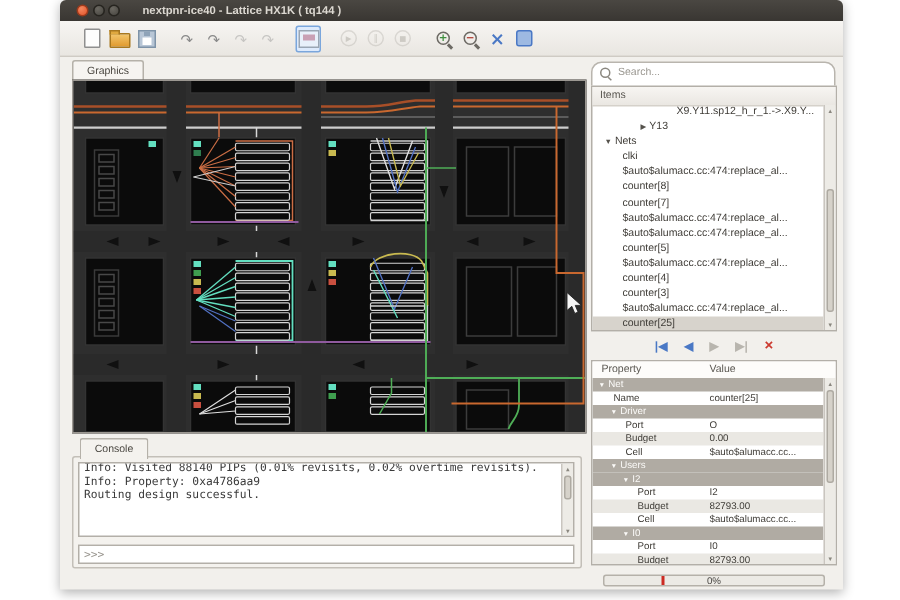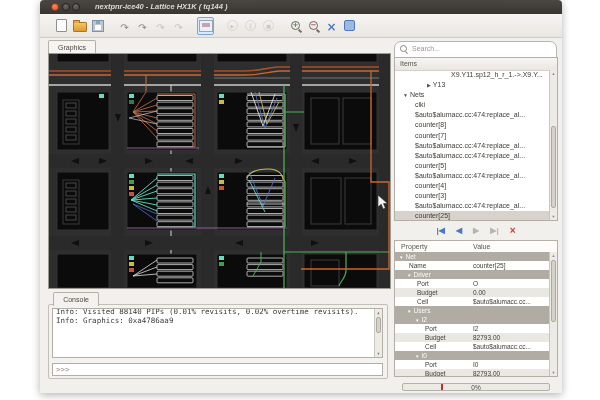--- a/index.html
+++ b/index.html
@@ -8,21 +8,21 @@
     border-radius:4px 4px 0 0;box-shadow:0 2px 8px rgba(0,0,0,.3);}
   
   .titlebar{position:absolute;left:0;top:0;right:0;height:14px;border-radius:4px 4px 0 0;
     background:linear-gradient(#4a4742,#393632);}
   .wbtn{position:absolute;top:3px;width:8px;height:8px;border-radius:50%;}
   .wbtn.close{left:11px;background:radial-gradient(circle at 35% 30%,#f4875f,#e2552b);border:1px solid #9c3a1c;box-sizing:border-box;}
   .wbtn.minimize{left:22px;}
   .wbtn.maximize{left:32px;}
   .wbtn.gray{background:radial-gradient(circle at 35% 30%,#6b6861,#46443f);border:1px solid #26241f;box-sizing:border-box;}
   .wtitle{position:absolute;left:55px;top:0;height:14px;line-height:14px;font-size:7.5px;
-    font-weight:bold;color:#dcd8d1;white-space:nowrap;font-style:italic;}
+    font-weight:bold;color:#dcd8d1;white-space:nowrap;}
   
   .toolbar{position:absolute;left:0;top:14px;right:0;height:24px;
     background:linear-gradient(#f7f5f2,#e9e6e1);border-bottom:1px solid #cfcbc4;
     display:flex;align-items:center;padding-left:13px;box-sizing:border-box;}
   .tbtn{width:17px;height:18px;display:inline-flex;align-items:center;justify-content:center;
     margin-right:1px;position:relative;}
   .tbtn.gsep{margin-left:9px;}
   .tbtn.dim{opacity:.4;}
   .tbtn.active{background:#ddeafc;border:1px solid #7aa6dc;border-radius:2px;box-sizing:border-box;}
   .ic{display:inline-block;position:relative;}
@@ -372,21 +372,22 @@
 
       <polygon points="329,141 329,153 332.2,150.2 334.2,155 336.4,154 334.5,149.6 338.6,149.6" fill="#f5f5f5" stroke="#222" stroke-width="0.6"></polygon>
     </svg>
   </div>
 
   <div class="tab tab-console">Console</div>
   <div class="console-group"></div>
   <div class="console-log">
     <div class="inner" id="console-lines">
         <div class="log-line">Info: Visited 88140 PIPs (0.01% revisits, 0.02% overtime revisits).</div>
-        <div class="log-line">Info: Graphics: 0xa4786aa9</div>
+        <div class="log-line">Info: Property: 0xa4786aa9</div>
+        <div class="log-line">Routing design successful.</div>
       </div>
     <div class="vscroll">
       <div class="arr up">▲</div>
       <div class="thumb" style="top:8px;height:14px;"></div>
       <div class="arr down">▼</div>
     </div>
   </div>
   <div class="console-input">&gt;&gt;&gt;</div>
 
   <div class="searchbox">

